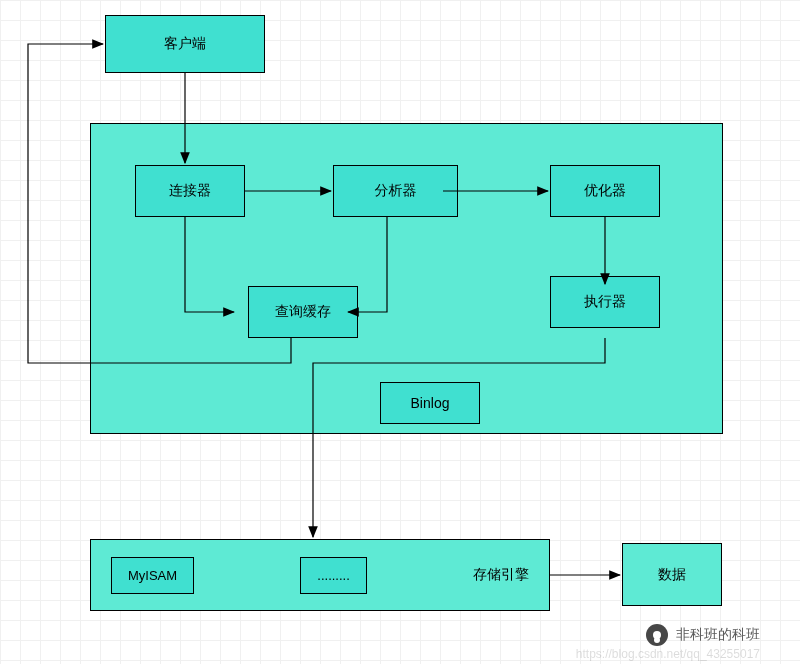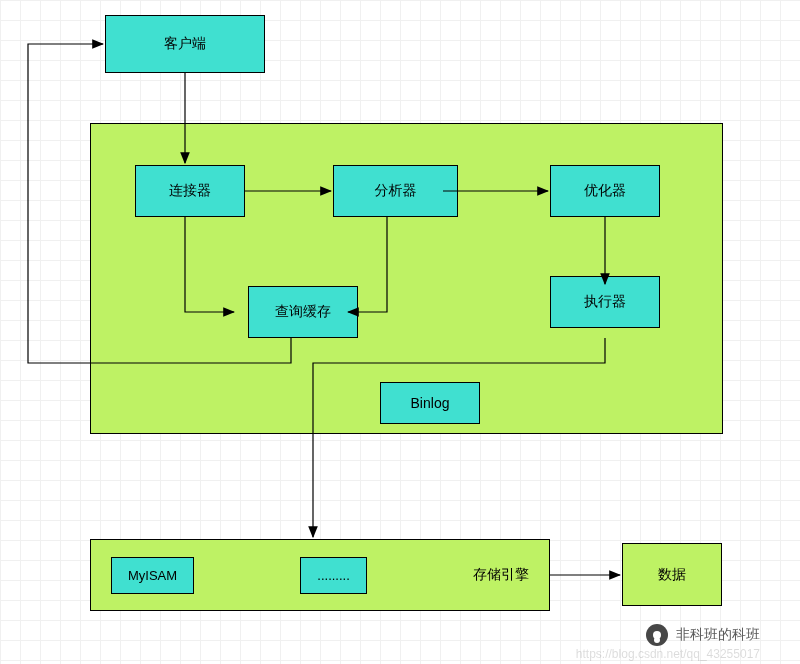--- a/index.html
+++ b/index.html
@@ -18,21 +18,21 @@
     .box {
       position: absolute;
       border: 1px solid #000;
       display: flex;
       align-items: center;
       justify-content: center;
       font-size: 14px;
       text-align: center;
     }
     .cyan-fill { background-color: #40e0d0; }
-    .light-fill { background-color: #bef264; }
+    .light-fill { background-color: #5eead4; }
     svg.arrows {
       position: absolute;
       top: 0; left: 0;
       width: 800px;
       height: 664px;
       pointer-events: none;
     }
     .watermark {
       position: absolute;
       right: 40px;

